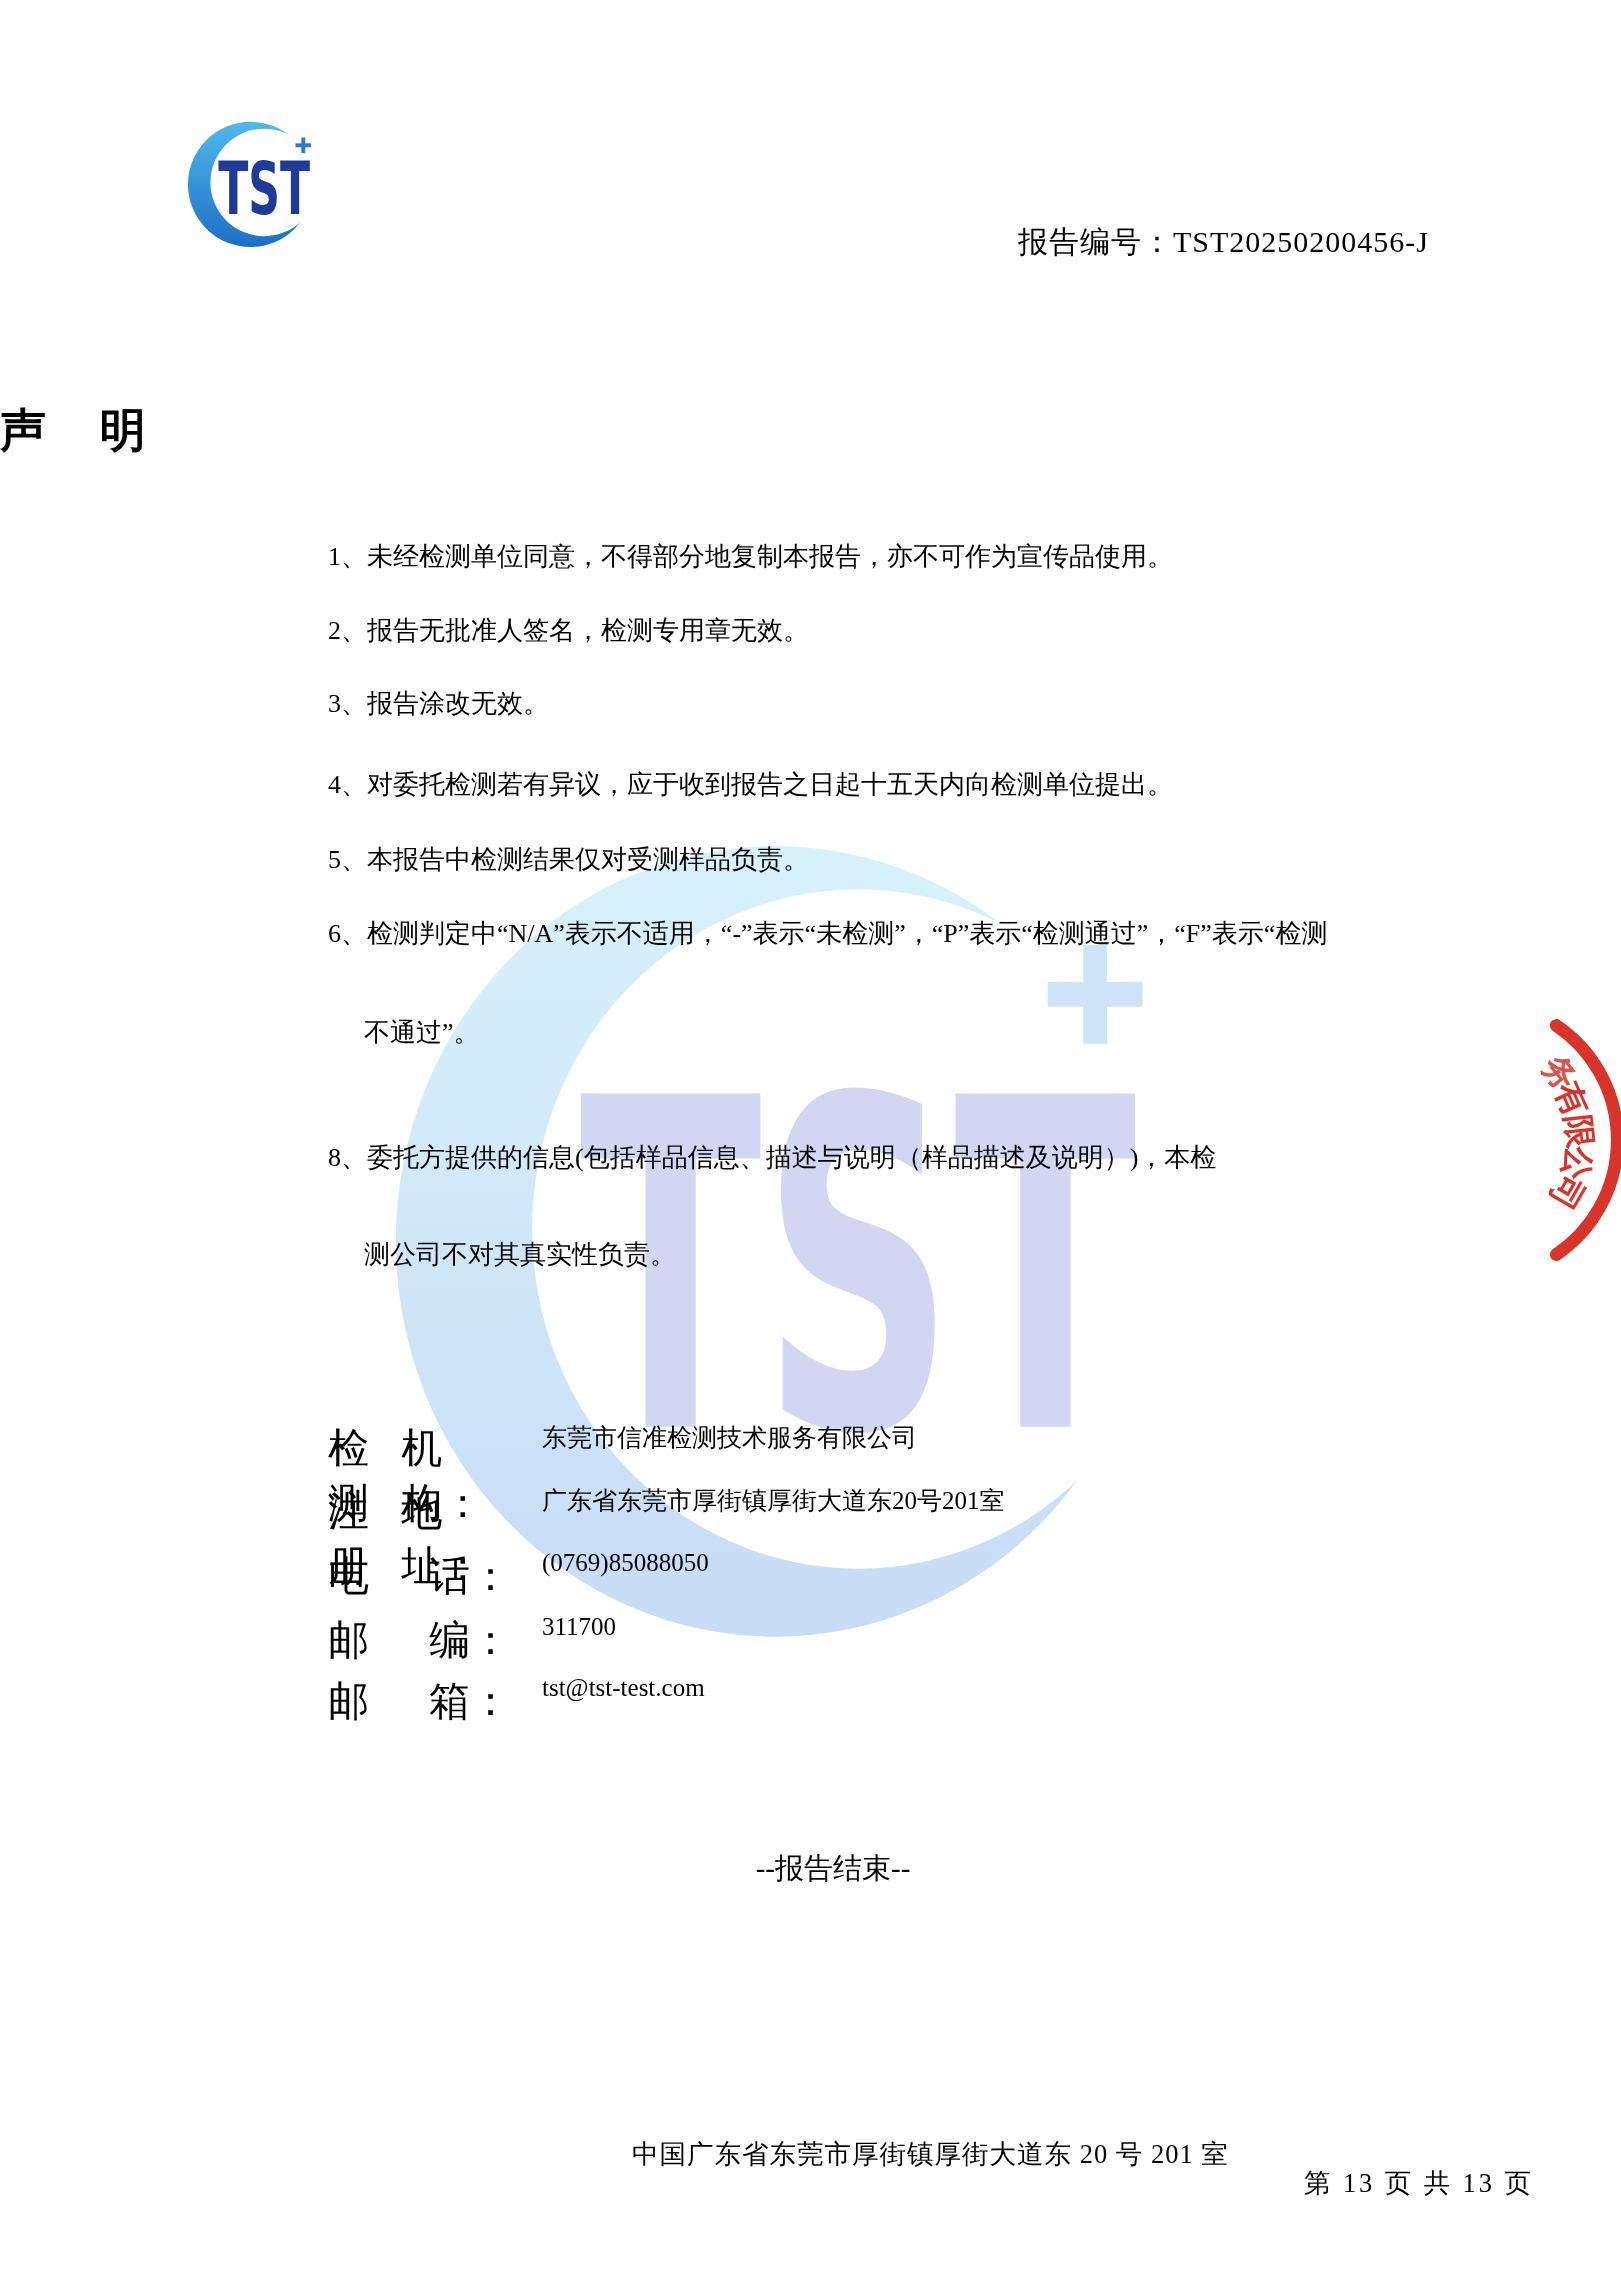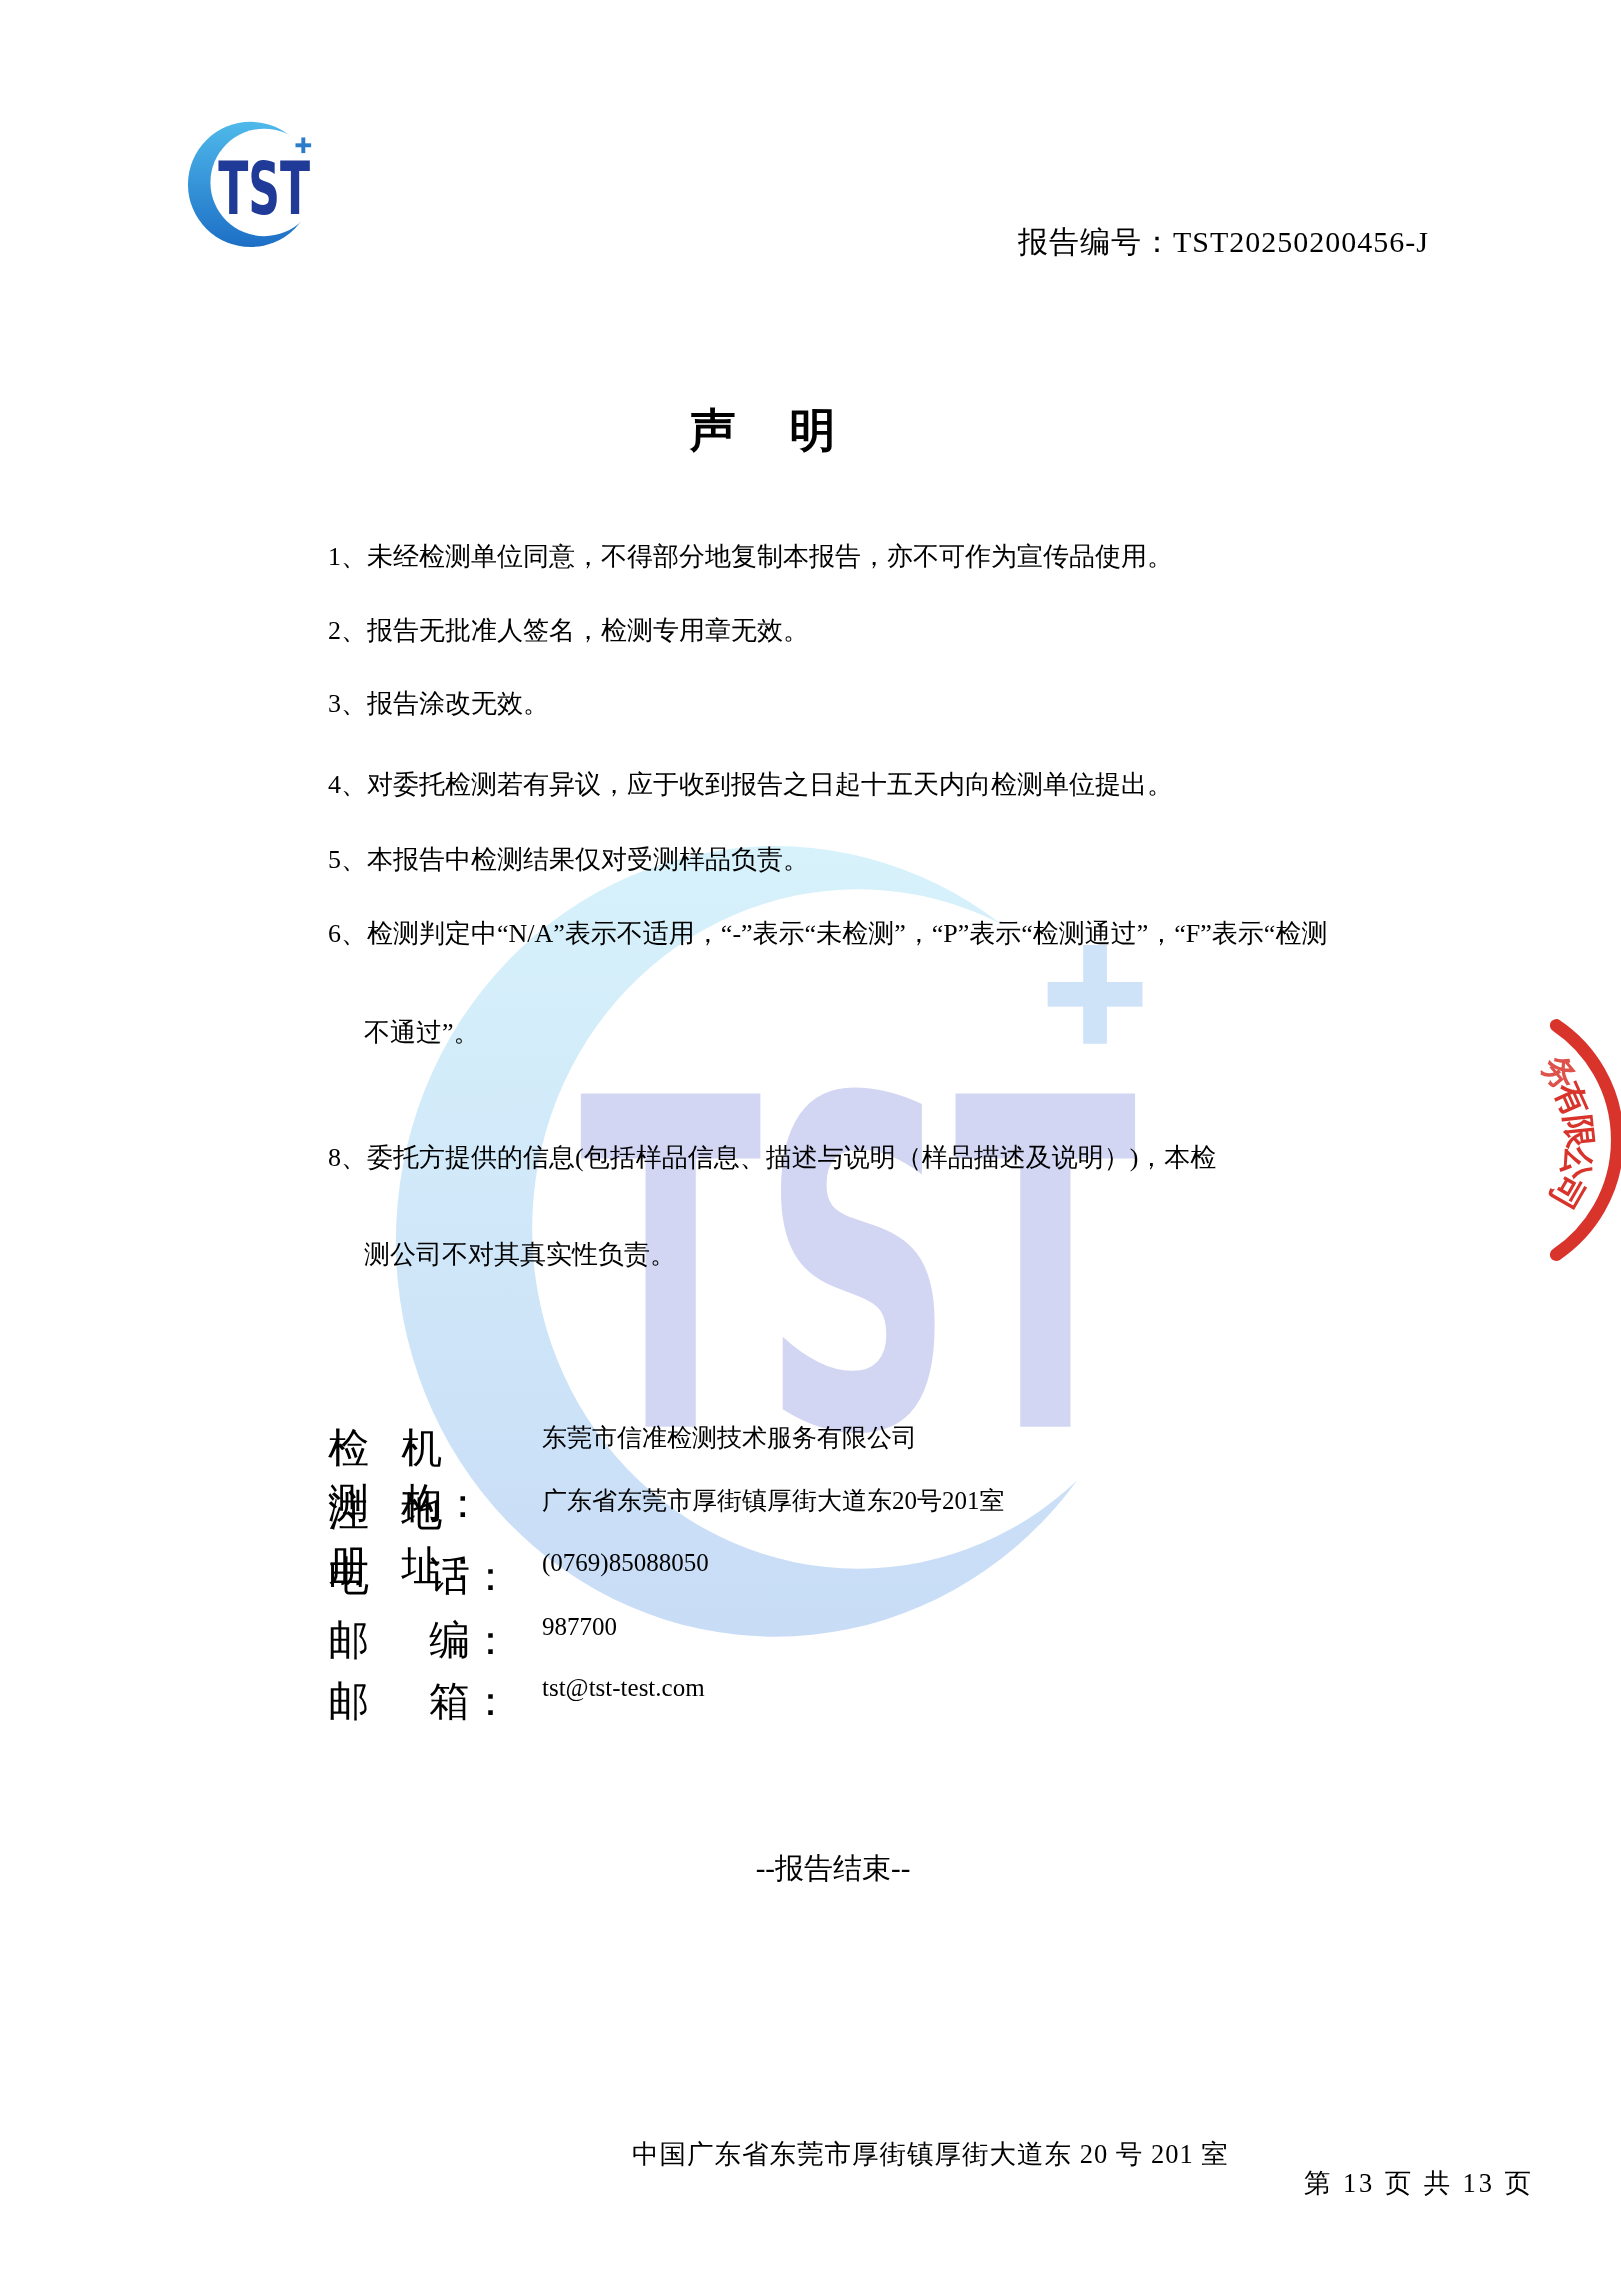--- a/index.html
+++ b/index.html
@@ -9,21 +9,21 @@
     margin:0 auto;
     background:#ffffff;
     overflow:hidden;
     font-family:"Liberation Serif","DejaVu Serif",serif;
     color:#000;
   }
   .abs{position:absolute;}
   
   .report-no{top:222px;left:1018px;font-size:30px;letter-spacing:1px;}
   
-  .doc-title{top:406px;left:0;width:1529px;text-align:center;font-size:46px;font-weight:600;letter-spacing:3.9px;line-height:1.1;}
+  .doc-title{top:406px;left:0;width:1529px;font-size:46px;font-weight:600;letter-spacing:3.9px;line-height:1.1;}
   
   .stmt{font-size:26px;line-height:39px;white-space:nowrap;}
   .l1{left:328px;}
   .l2{left:364px;margin-top:24px;}
   
   .c-label{left:328px;width:183px;display:flex;justify-content:space-between;font-size:41px;}
   .c-value{left:542px;font-size:25px;white-space:nowrap;}
   
   .report-end{top:1849px;left:0;width:1666px;text-align:center;font-size:29px;}
   .footer-addr{top:2096px;left:632px;font-size:26.5px;letter-spacing:1px;margin-top:40px;}
@@ -113,21 +113,21 @@
   <div class="abs c-label front" style="top:1549px">
     <span>电</span>
     <span>话：</span>
   </div>
   <div class="abs c-value front" style="top:1549px">(0769)85088050</div>
 
   <div class="abs c-label front" style="top:1613px">
     <span>邮</span>
     <span>编：</span>
   </div>
-  <div class="abs c-value front" style="top:1613px">987700</div>
+  <div class="abs c-value front" style="top:1613px">311700</div>
 
   <div class="abs c-label front" style="top:1674px">
     <span>邮</span>
     <span>箱：</span>
   </div>
   <div class="abs c-value front" style="top:1674px">tst@tst-test.com</div>
 
   <div class="abs report-end front">--报告结束--</div>
 
   <div class="abs footer-addr front">中国广东省东莞市厚街镇厚街大道东 20 号 201 室</div>

